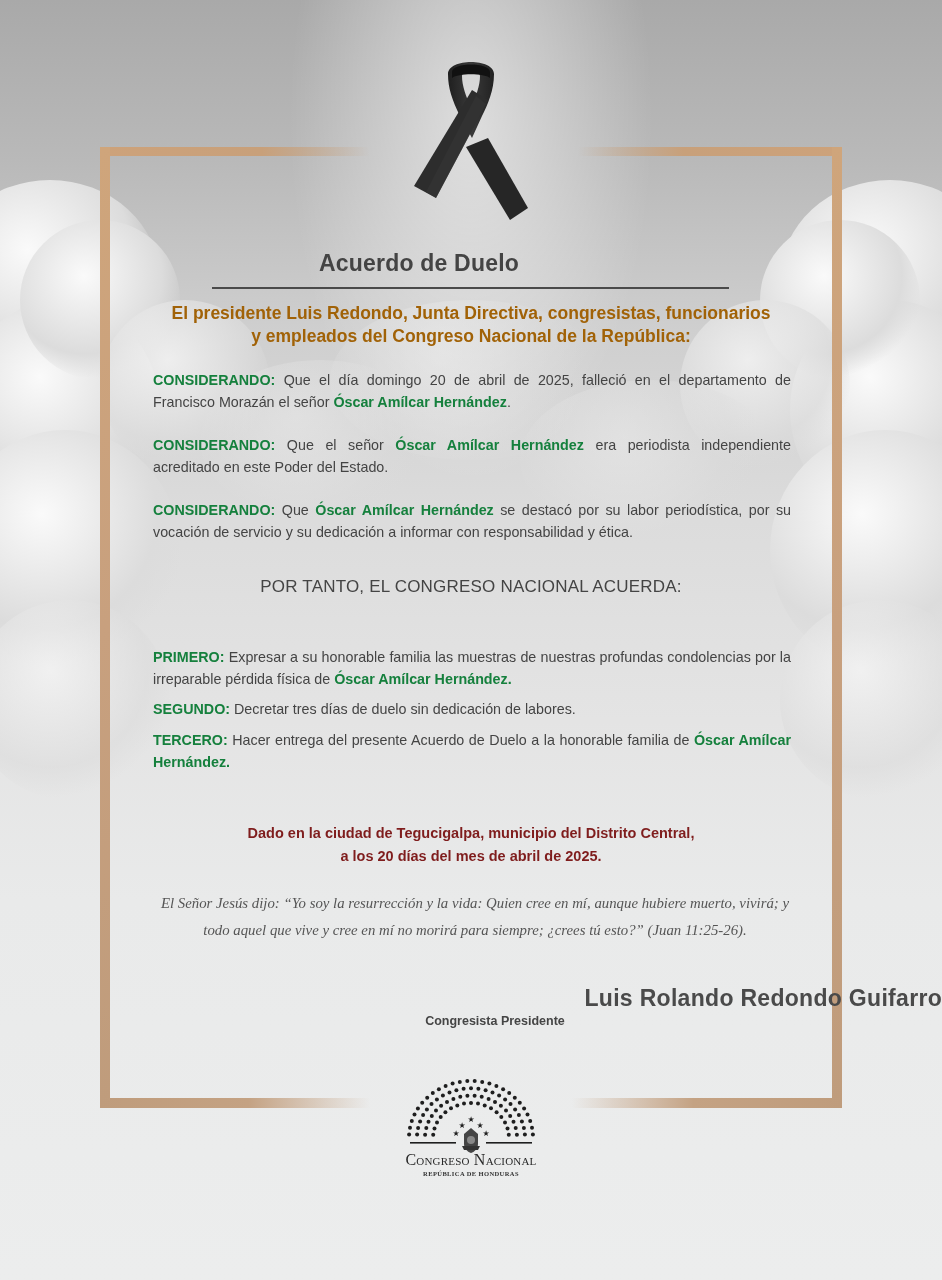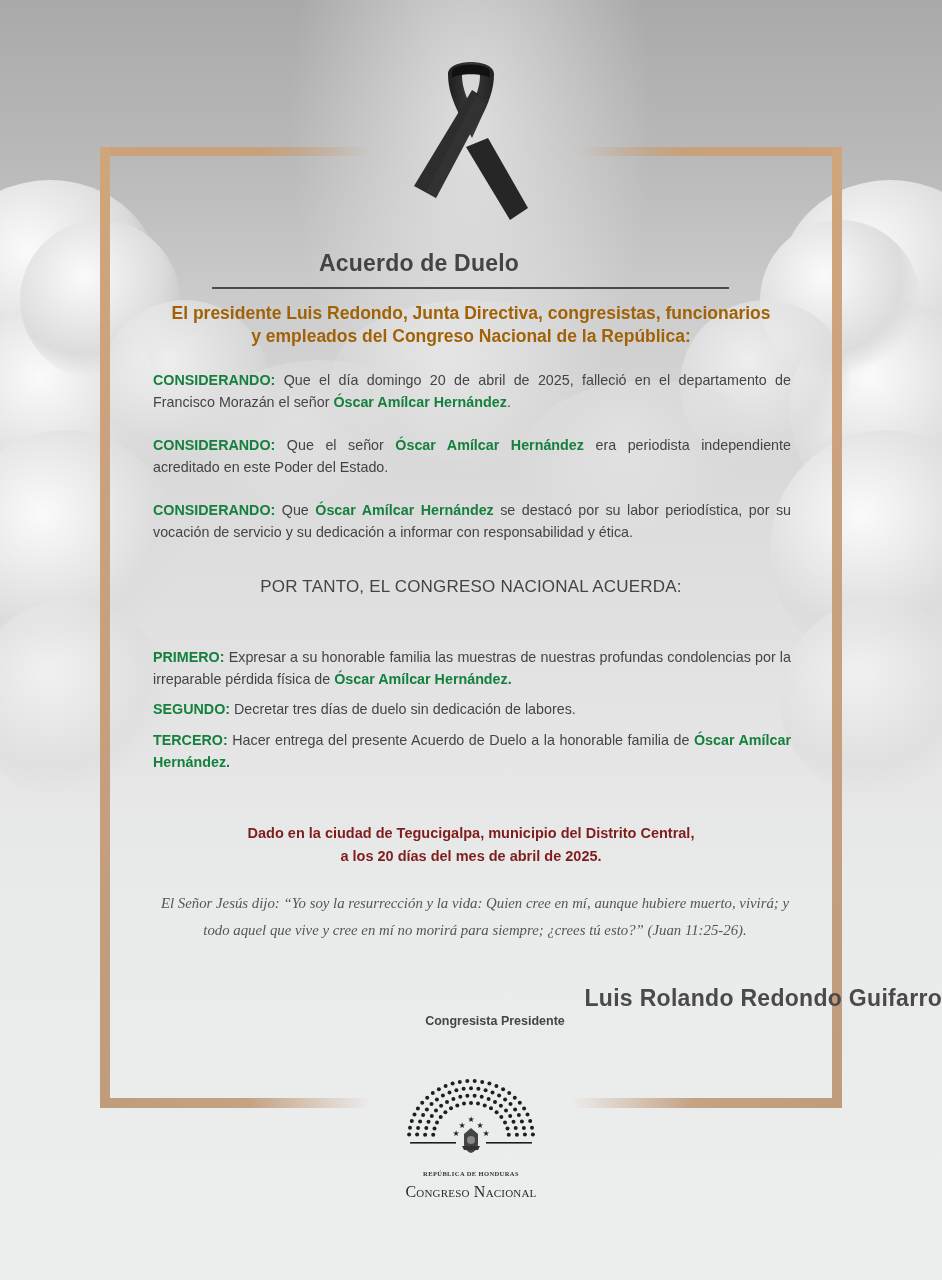--- a/index.html
+++ b/index.html
@@ -43,21 +43,21 @@
     font-family:"Liberation Serif", "DejaVu Serif", serif; font-style:italic;
     font-size:14.8px; line-height:27px; color:#555; }
   .signer { position:absolute; left:0; width:942px; top:985px; text-align:right;
     font-size:23px; font-weight:bold; color:#4a4a4a; letter-spacing:0.3px; }
   .signer-role { position:absolute; left:0; width:942px; top:1014px; text-align:center;
     font-size:12.5px; font-weight:bold; color:#454545;margin-left:24px; }
 
   .logo { position:absolute; left:390px; top:1070px; width:162px; height:112px; }
   .logo-name { position:absolute; left:0; width:942px; top:1151px; text-align:center;
     font-family:"Liberation Serif", "DejaVu Serif", serif; font-size:16px; color:#2a2a2a;
-    font-variant:small-caps; letter-spacing:0.2px;margin-top:32px; }
+    font-variant:small-caps; letter-spacing:0.2px; }
   .logo-sub { position:absolute; left:0; width:942px; top:1170px; text-align:center;
     font-family:"Liberation Serif", "DejaVu Serif", serif; font-size:6.5px; font-weight:bold;
     color:#333; letter-spacing:0.4px; }
 </style>
 </head>
 <body>
 
 <div>
   <div class="cloud" style="left:-60px;top:180px;width:220px;height:200px;"></div>
   <div class="cloud" style="left:-40px;top:300px;width:200px;height:220px;"></div>

